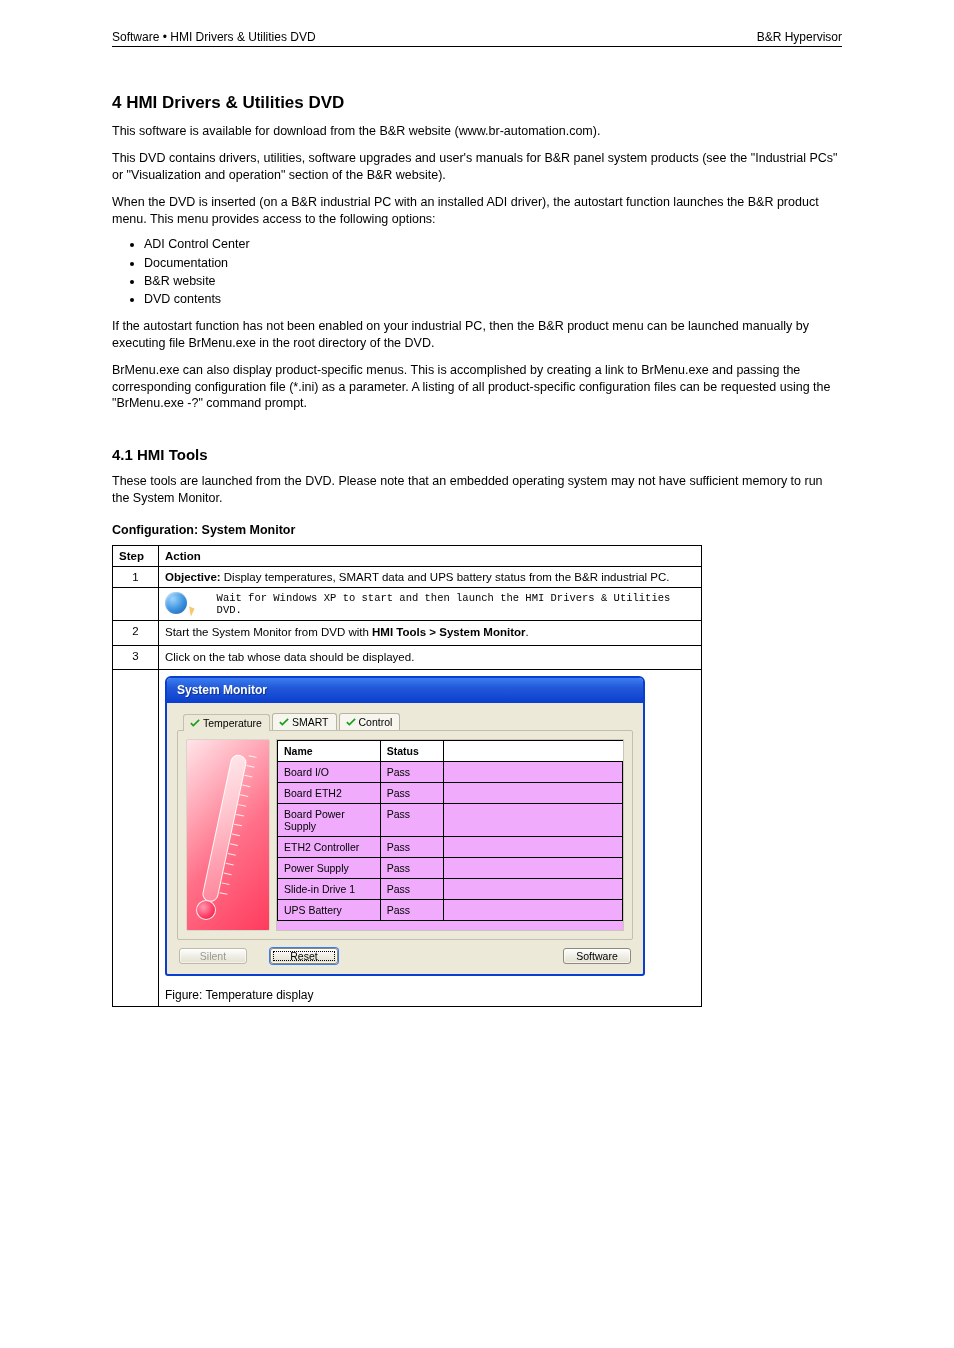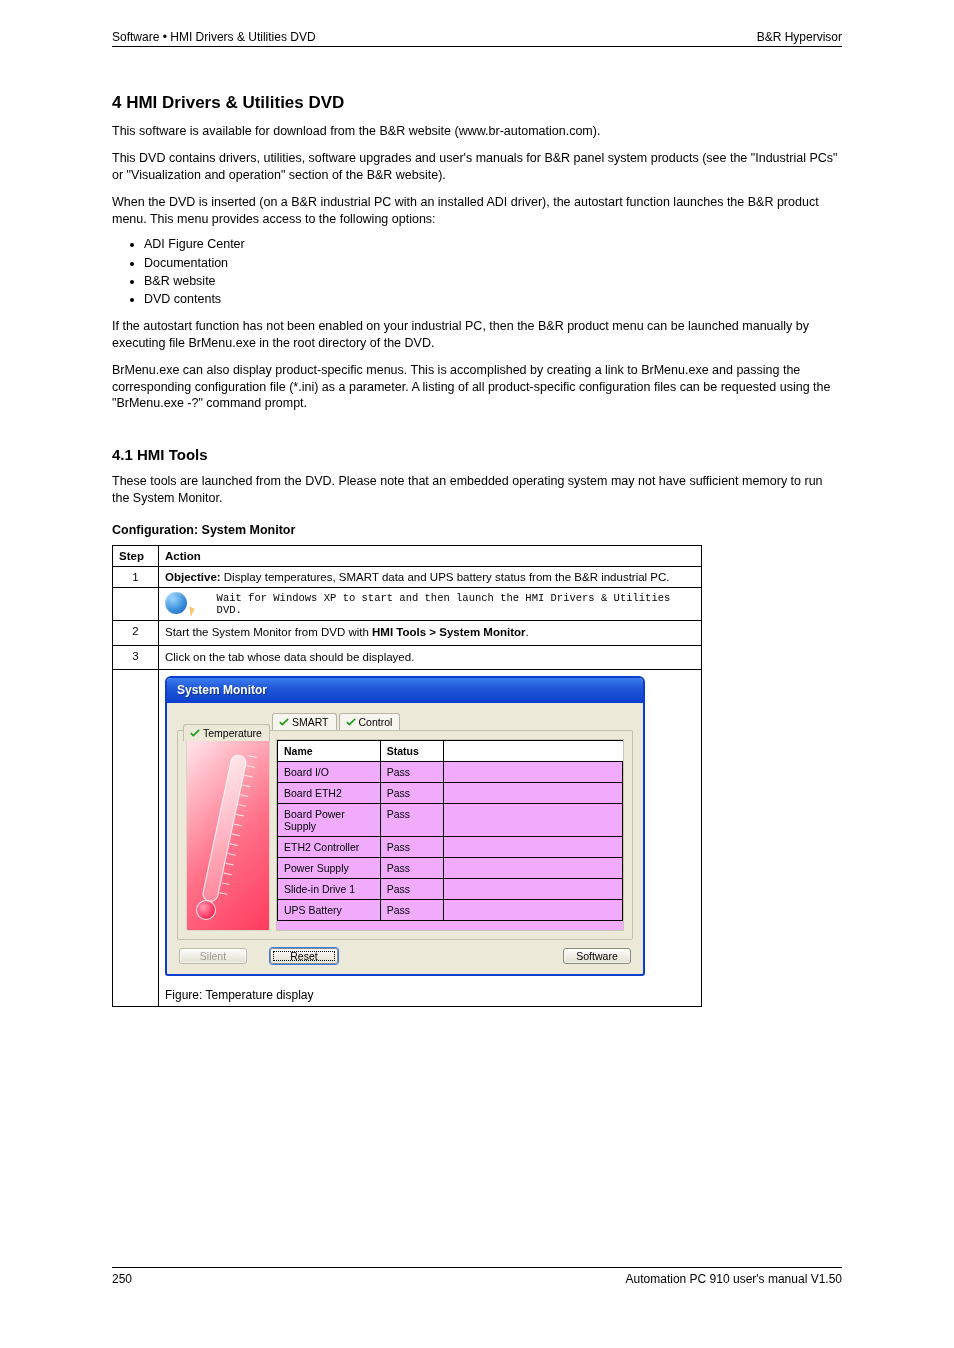--- a/index.html
+++ b/index.html
@@ -135,21 +135,21 @@
     display: flex;
     align-items: center;
     gap: 3px;
     position: relative;
     margin-right: 2px;
     color: #000;
   }
   .sysmon-tab.active {
     background: #ece9d8;
     border-color: #c2bfae;
-    top: 11px;
+    top: 1px;
     z-index: 2;
     justify-content: center;
   }
   .chk {
     width: 10px; height: 8px;
     display: inline-block;
   }
   .chk svg { display:block; }
   .sysmon-panel {
     border: 1px solid #c2bfae;
@@ -274,21 +274,21 @@
     <div class="header-left">Software • HMI Drivers &amp; Utilities DVD</div>
     <div class="header-right">B&amp;R Hypervisor</div>
   </div>
 
   <h2 class="section-title-4">4 HMI Drivers &amp; Utilities DVD</h2>
   <p class="para-plain">This software is available for download from the B&amp;R website (www.br-automation.com).</p>
   <p class="para-plain">This DVD contains drivers, utilities, software upgrades and user's manuals for B&amp;R panel system products (see the "Industrial PCs" or "Visualization and operation" section of the B&amp;R website).</p>
   <p class="para-plain">When the DVD is inserted (on a B&amp;R industrial PC with an installed ADI driver), the autostart function launches the B&amp;R product menu. This menu provides access to the following options:</p>
 
   <ul class="bullet-list">
-    <li>ADI Figure Center</li>
+    <li>ADI Control Center</li>
     <li>Documentation</li>
     <li>B&amp;R website</li>
     <li>DVD contents</li>
   </ul>
 
   <p class="para-plain">If the autostart function has not been enabled on your industrial PC, then the B&amp;R product menu can be launched manually by executing file BrMenu.exe in the root directory of the DVD.</p>
   <p class="para-plain">BrMenu.exe can also display product-specific menus. This is accomplished by creating a link to BrMenu.exe and passing the corresponding configuration file (*.ini) as a parameter. A listing of all product-specific configuration files can be requested using the "BrMenu.exe -?" command prompt.</p>
 
   <h3 class="section-title-41">4.1 HMI Tools</h3>
   <p class="para-plain">These tools are launched from the DVD. Please note that an embedded operating system may not have sufficient memory to run the System Monitor.</p>
@@ -451,17 +451,13 @@
               </div>
             </div>
           </div>
 
           <div style="margin-top:12px;font-size:12px;">Figure: Temperature display</div>
         </td>
       </tr>
     </tbody>
   </table>
 
-  <div class="footer-area">
-    <div class="footer-left">250</div>
-    <div class="footer-right">Automation PC 910 user's manual V1.50</div>
-  </div>
 </div>
 
 </body></html>

